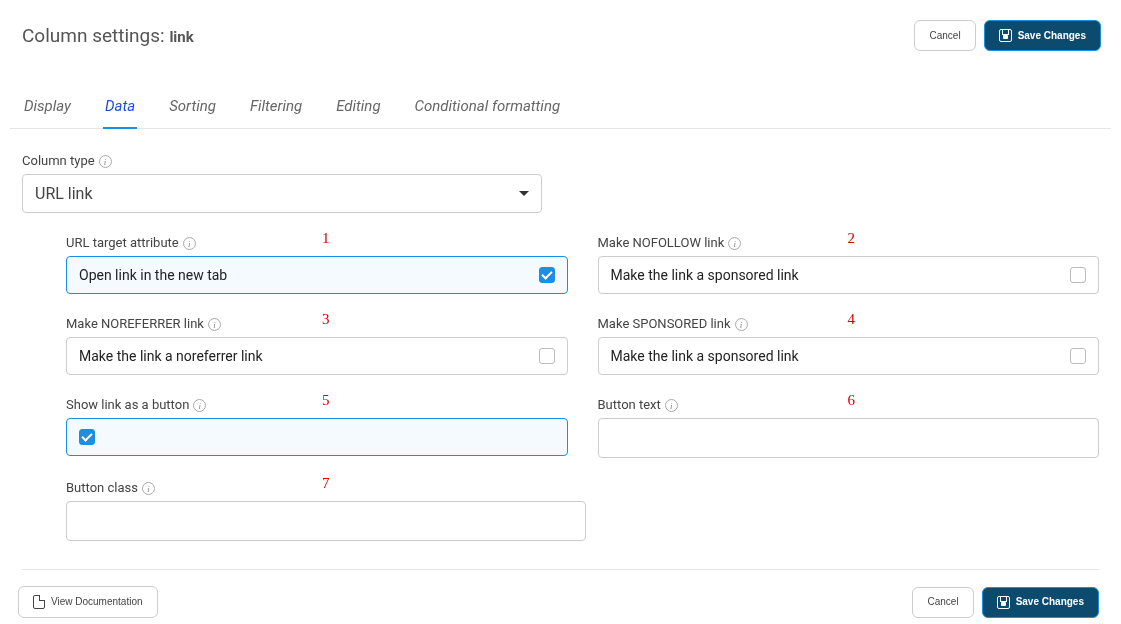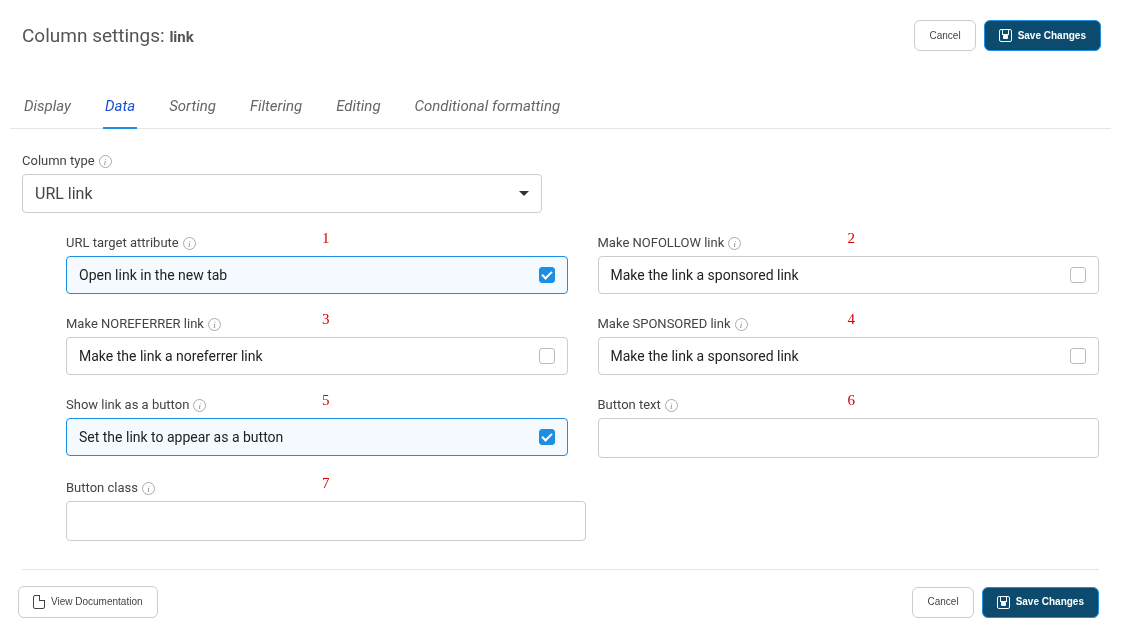--- a/index.html
+++ b/index.html
@@ -339,21 +339,20 @@
 
     <div class="row2">
       <div class="col">
         <div class="field-block">
           <div class="field-label">
             <span>Show link as a button</span>
             <span class="info-icon">i</span>
             <span class="annot" style="left:256px; top:-5px;">5</span>
           </div>
           <div class="check-row checked">
-            <span>Set the link to appear as a button</span>
             <span class="checkbox on"></span>
           </div>
         </div>
       </div>
       <div class="col">
         <div class="field-block">
           <div class="field-label">
             <span>Button text</span>
             <span class="info-icon">i</span>
             <span class="annot" style="left:250px; top:-5px;">6</span>

